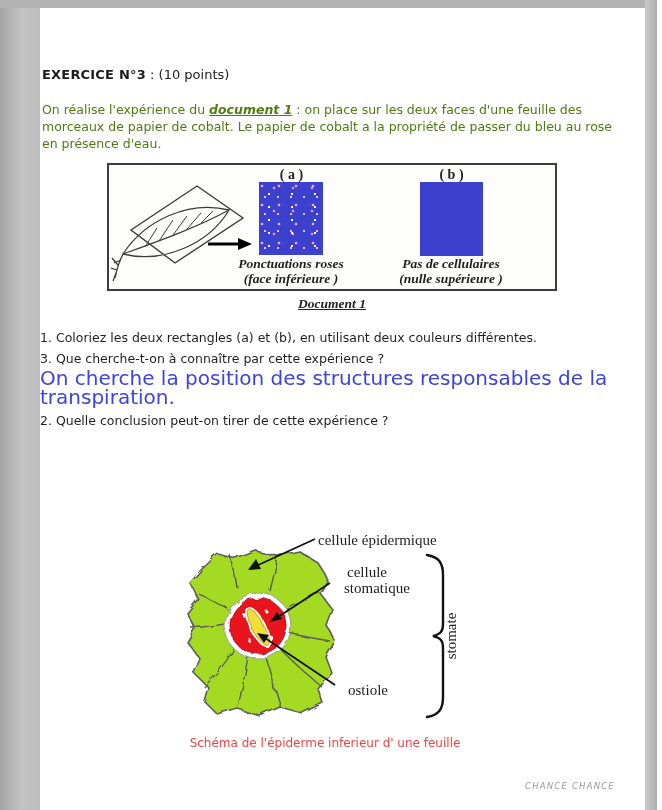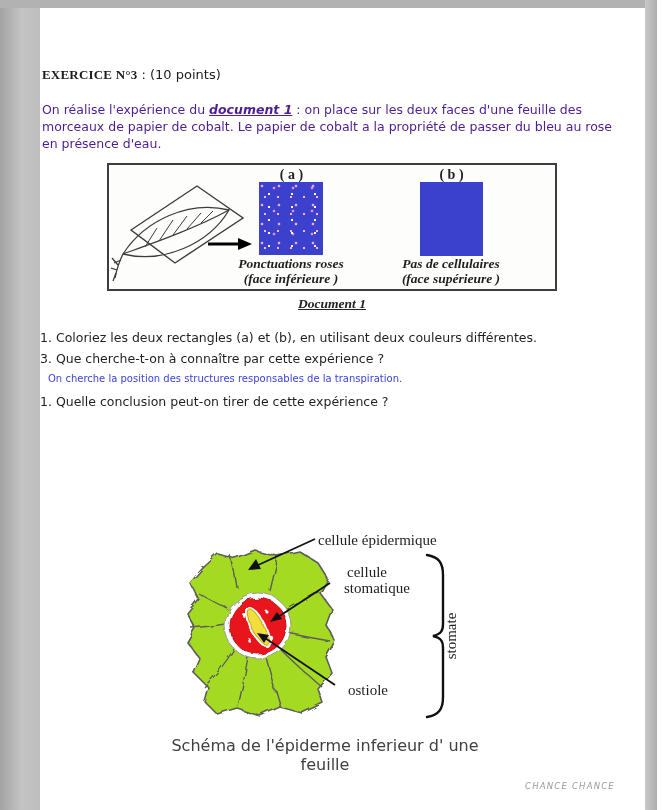--- a/index.html
+++ b/index.html
@@ -8,22 +8,22 @@
   .abs{position:absolute;}
   
   .strip-left{left:0;top:0;width:40px;height:810px;
     background:linear-gradient(to right,#a3a3a3,#c4c4c4 55%,#bdbdbd);}
   .strip-top{left:0;top:0;width:657px;height:8px;background:#b2b2b2;}
   .strip-right{left:645px;top:0;width:12px;height:810px;
     background:linear-gradient(to right,#c9c9c9,#adadad);}
   .page{left:40px;top:8px;width:605px;height:802px;background:#ffffff;}
   
   .title{left:42px;top:67px;font-size:13px;color:#1c1c1c;}
-  .title b{font-weight:bold;letter-spacing:.2px;font-family:Liberation Serif, serif;}
-  .intro{left:42px;top:101px;width:588px;font-size:12.5px;line-height:17px;color:#4c1d95;}
+  .title b{font-weight:bold;letter-spacing:.2px;}
+  .intro{left:42px;top:101px;width:588px;font-size:12.5px;line-height:17px;color:#4d7c0f;}
   .intro .doclink{font-weight:bold;font-style:italic;text-decoration:underline;}
   
   .figure-box{left:107px;top:163px;width:446px;height:124px;border:2px solid #3d3d3d;background:#fdfdfb;}
   .fig-label{top:2px;width:85px;text-align:center;font-family:"Liberation Serif","DejaVu Serif",serif;
     font-weight:bold;font-size:14px;color:#222;}
   .blue-rect{background:#3b41cd;}
   .rect-a{left:150px;top:17px;width:64px;height:73px;
     background-color:#3b41cd;
     background-image:
       radial-gradient(circle at 3px 4px,  #f8a9e2 1px, transparent 1.7px),
@@ -37,25 +37,25 @@
     font-weight:bold;font-size:13.5px;line-height:15px;color:#1e1e1e;font-style:italic;}
   .doc-label{left:252px;top:296px;width:160px;text-align:center;
     font-family:"Liberation Serif","DejaVu Serif",serif;font-weight:bold;font-style:italic;
     font-size:13.5px;text-decoration:underline;color:#222;}
   
   .questions{left:40px;top:329px;width:596px;color:#1f1f1f;}
   .questions p{margin:0;font-size:12.5px;line-height:17px;}
   .questions p.mix{line-height:19px;margin-bottom:3px;}
   .questions p.gap{margin-bottom:4px;}
   .ans{color:#3d43dc;font-size:14.6px;line-height:19px;}
-  p.ansline{font-size:10px;line-height:19px;color:#3d43dc;padding-left:8px;}
+  p.ansline{font-size:20px;line-height:19px;color:#3d43dc;}
   p.ansline.gap2{margin-bottom:5px;}
   
   .stoma-wrap{left:160px;top:521px;width:322px;height:214px;}
-  .caption{left:160px;top:736px;width:330px;text-align:center;font-size:16px;color:#404040;}
+  .caption{left:160px;top:736px;width:330px;text-align:center;font-size:12px;color:#ef4444;}
   .goodluck{left:510px;top:781px;width:120px;text-align:center;font-style:italic;
     font-size:8.5px;letter-spacing:1.2px;color:#9a9a9a;}
   svg text{font-family:"Liberation Serif","DejaVu Serif",serif;fill:#1e1e1e;}
 </style>
 </head>
 <body>
 
 <div class="abs strip-left"></div>
 <div class="abs strip-top"></div>
 <div class="abs strip-right"></div>
@@ -96,31 +96,31 @@
   <div class="abs rect-a"></div>
   <div class="abs fig-cap" style="left:113px;width:138px;">
     <div>Ponctuations roses</div>
     <div>(face inférieure )</div>
   </div>
 
   <div class="abs fig-label" style="left:300px;">( b )</div>
   <div class="abs blue-rect rect-b"></div>
   <div class="abs fig-cap" style="left:272px;width:140px;">
     <div>Pas de cellulaires</div>
-    <div>(face supérieure )</div>
+    <div>(nulle supérieure )</div>
   </div>
 </div>
 
 <div class="abs doc-label">Document 1</div>
 
 <div class="abs questions">
   <p class="gap">1. Coloriez les deux rectangles (a) et (b), en utilisant deux couleurs différentes.</p>
   <p style="margin-bottom:2px;">3. Que cherche-t-on à connaître par cette expérience ?</p>
   <p class="ansline gap2">On cherche la position des structures responsables de la transpiration.</p>
-  <p style="margin-bottom:2px;">1. Quelle conclusion peut-on tirer de cette expérience ?</p>
+  <p style="margin-bottom:2px;">2. Quelle conclusion peut-on tirer de cette expérience ?</p>
 </div>
 
 <div class="abs stoma-wrap">
 <svg width="322" height="214" viewBox="0 0 322 214">
   <defs>
     <filter id="rough" x="-15%" y="-15%" width="130%" height="130%">
       <feTurbulence type="fractalNoise" baseFrequency="0.07" numOctaves="2" result="n"></feTurbulence>
       <feDisplacementMap in="SourceGraphic" in2="n" scale="7"></feDisplacementMap>
     </filter>
   </defs>

